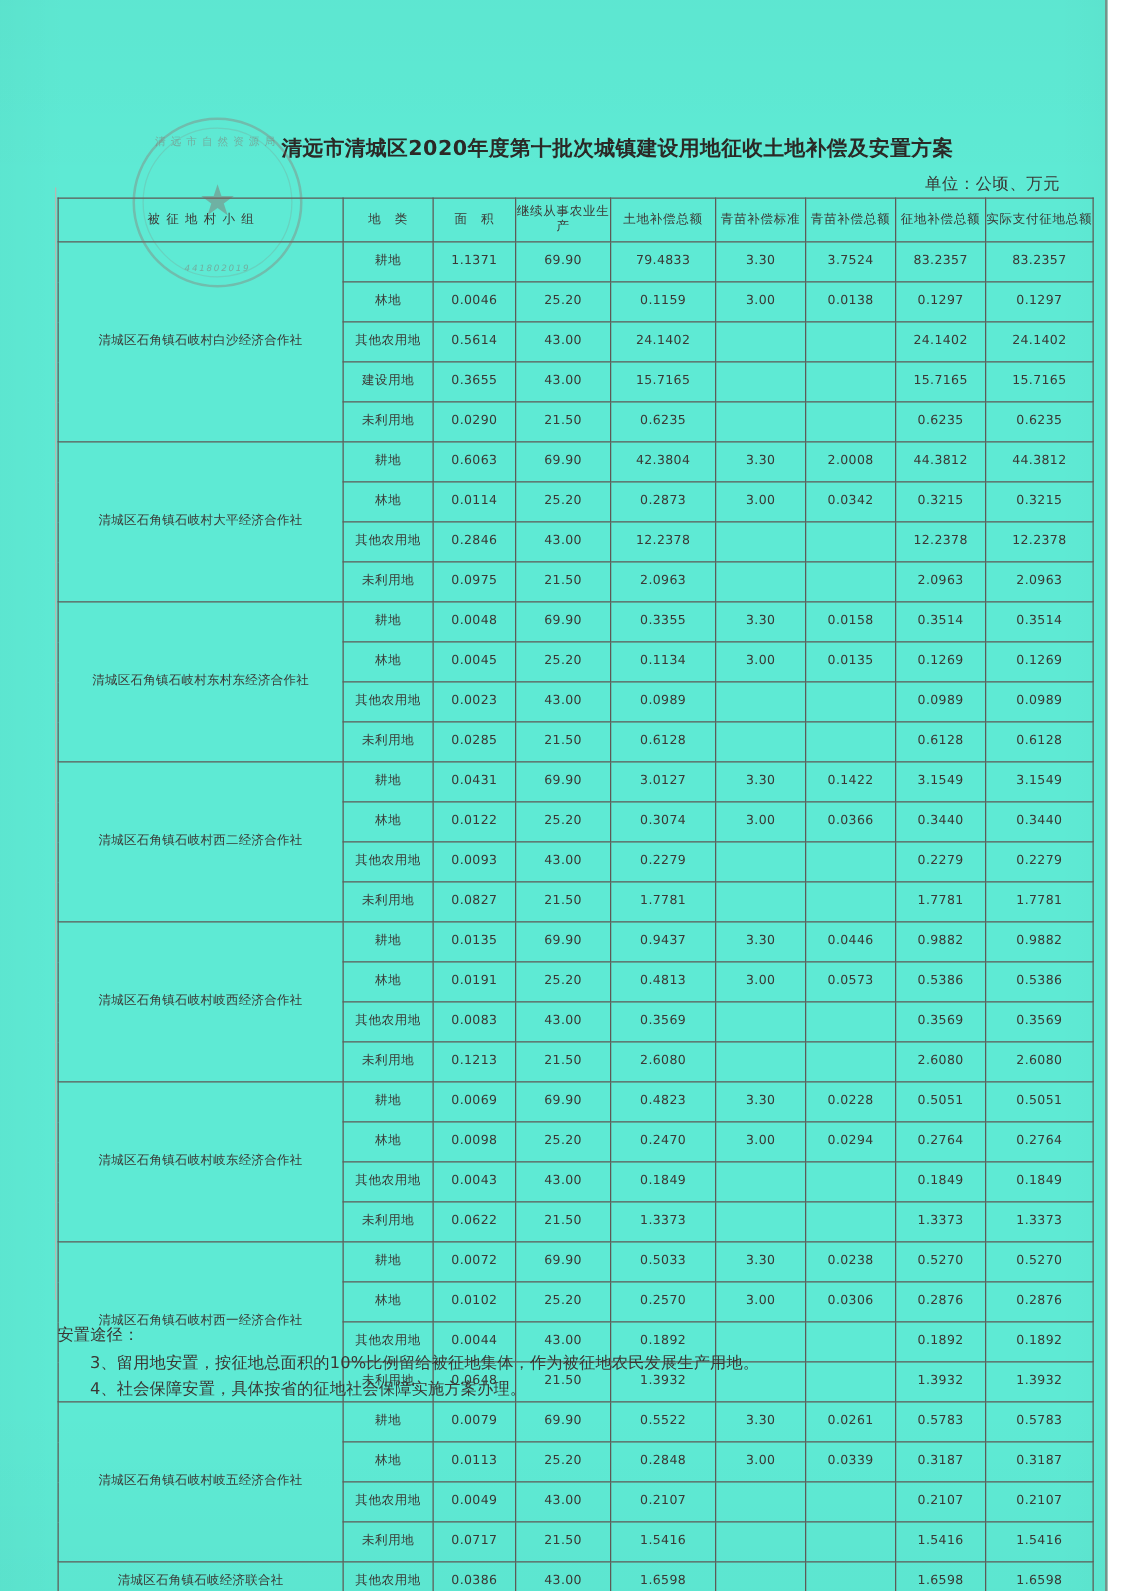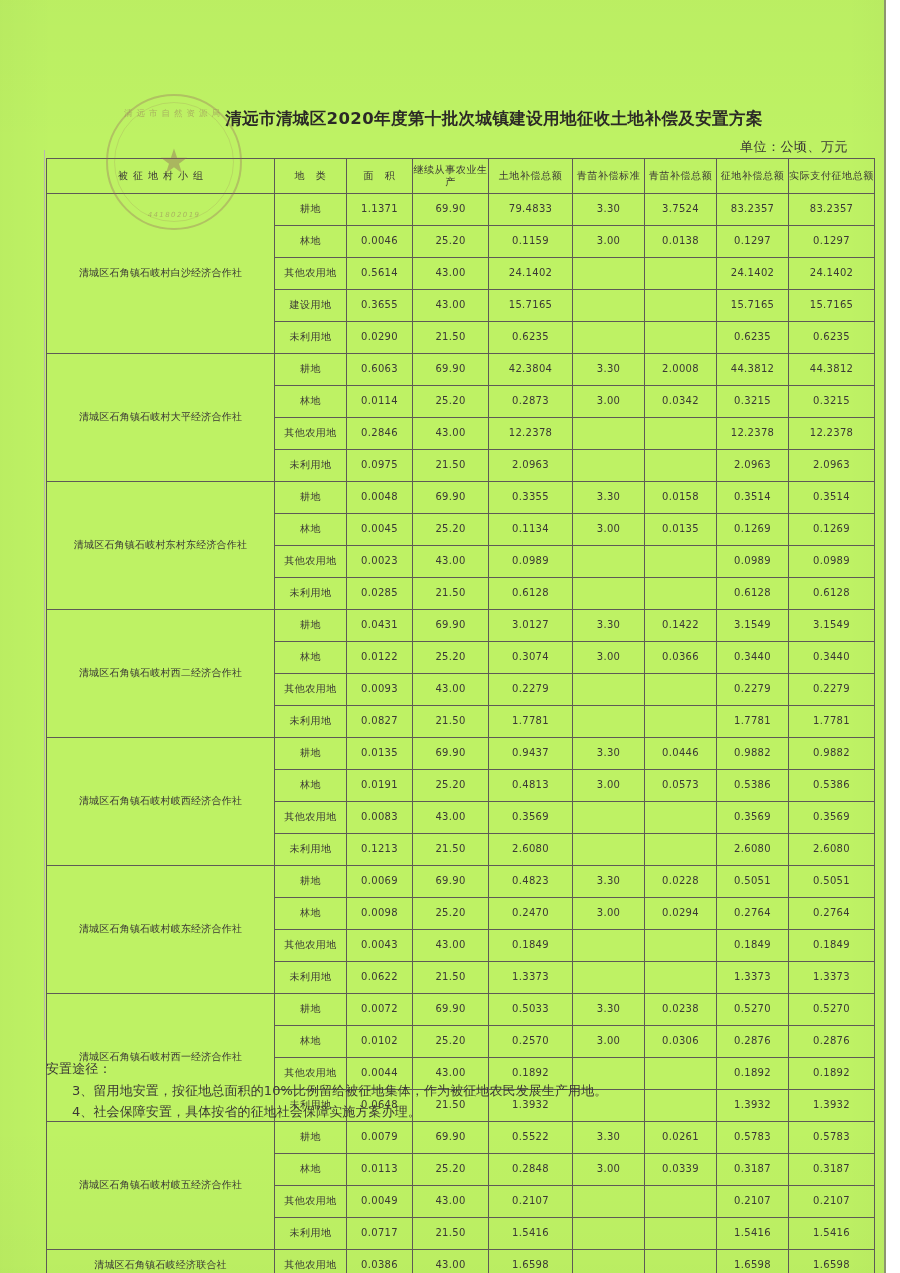--- a/index.html
+++ b/index.html
@@ -13,21 +13,21 @@
     font-family: "DejaVu Sans", "Liberation Sans", sans-serif;
     position: relative;
     overflow: hidden;
     color: #35322f;
   }
 
   
   .page {
     position: absolute;
     inset: 0;
-    background: #bef264;
+    background: #5eead4;
   }
   .paper-noise {
     position: absolute;
     inset: 0;
     background:
       linear-gradient(180deg, rgba(0,0,0,0.015) 0%, rgba(0,0,0,0) 12%, rgba(0,0,0,0) 88%, rgba(0,0,0,0.02) 100%),
       linear-gradient(90deg, rgba(0,0,0,0.02) 0%, rgba(0,0,0,0) 6%, rgba(0,0,0,0) 94%, rgba(0,0,0,0.02) 100%);
     pointer-events: none;
   }
   

